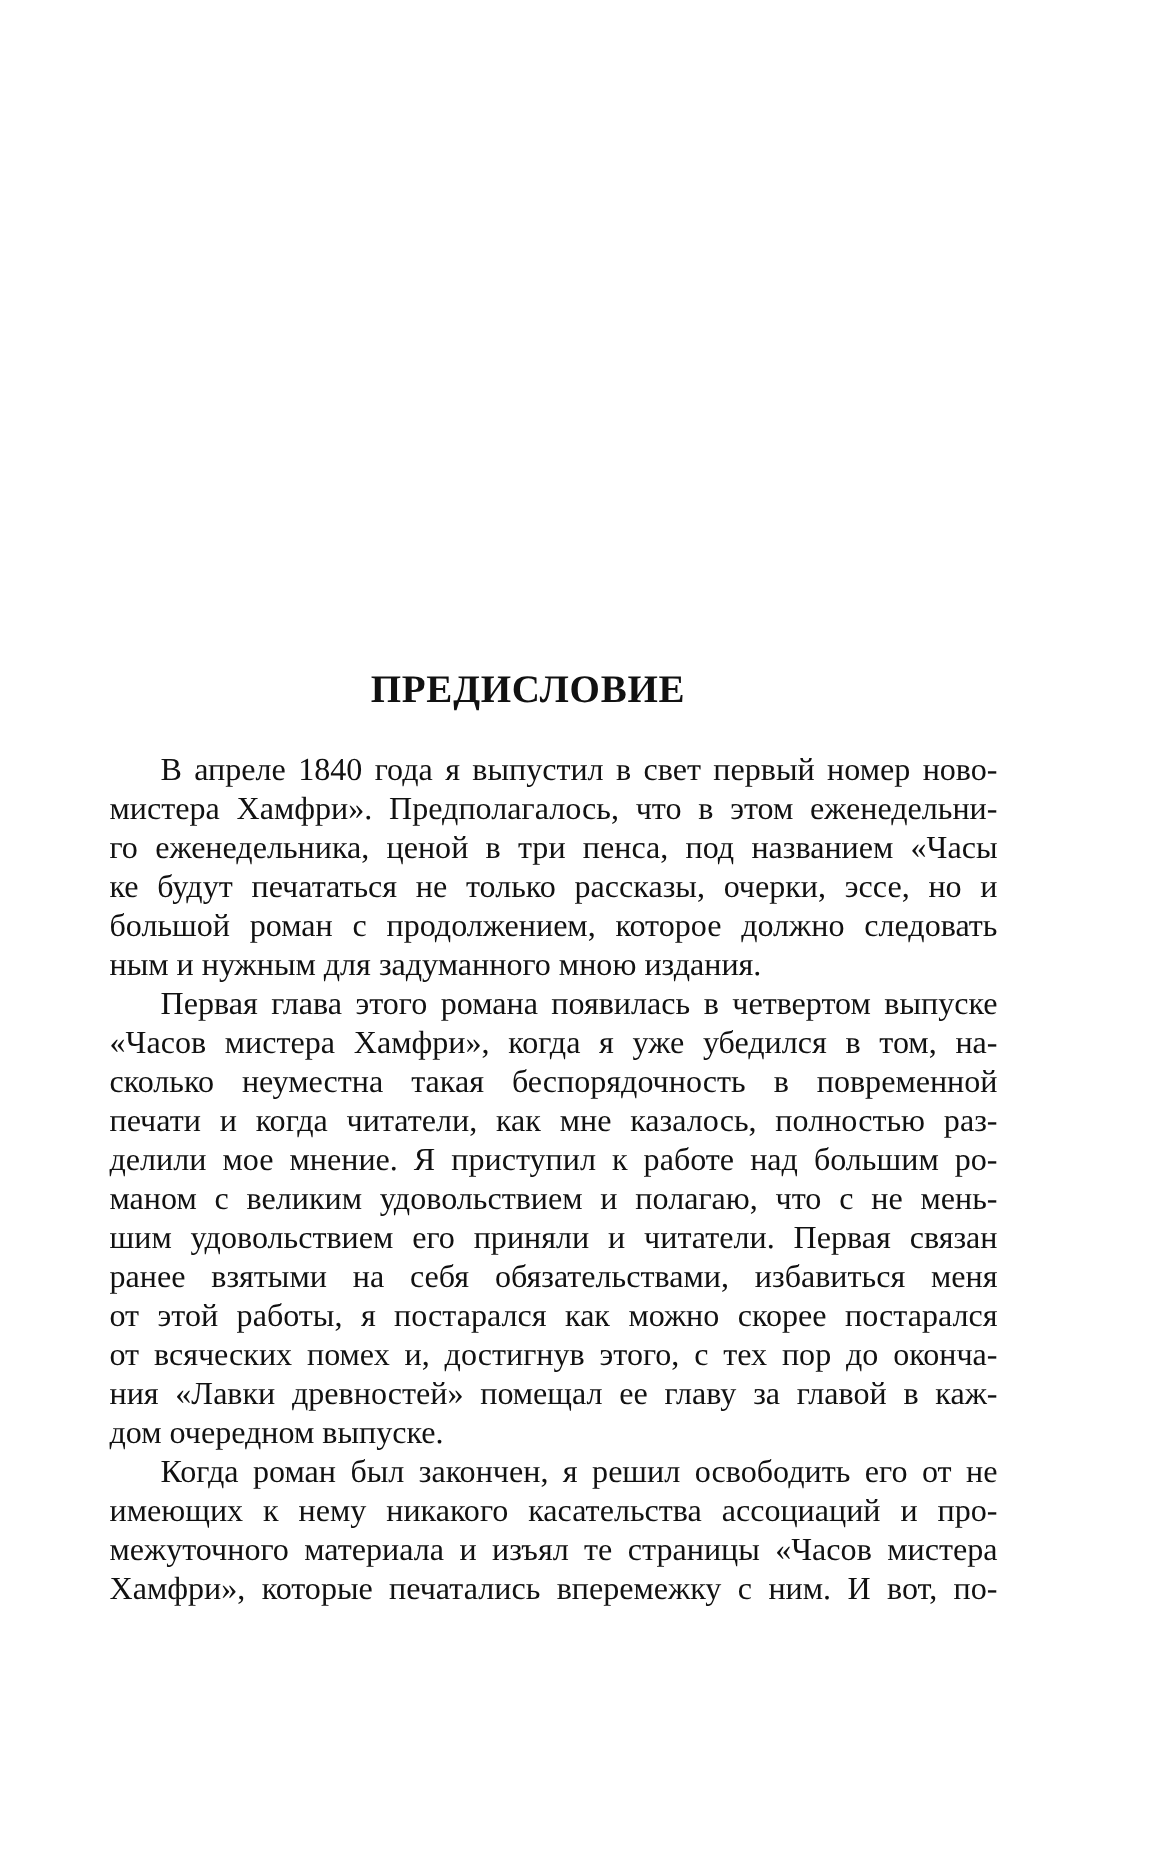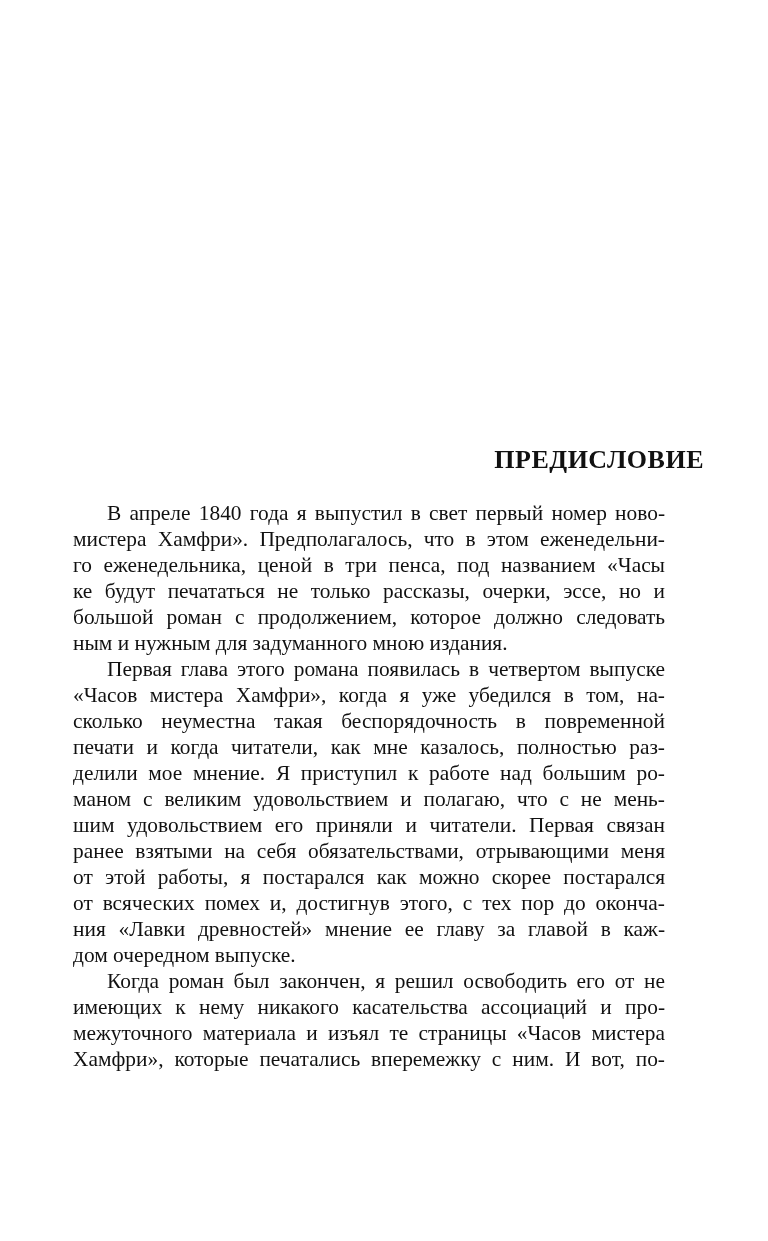--- a/index.html
+++ b/index.html
@@ -19,21 +19,21 @@
       position: absolute;
       left: 0; top: 0;
       width: 768px;
       height: 1241px;
     }
     .title {
       position: absolute;
       top: 443px;
       left: 0;
       width: 704px;
-      text-align: right;
+      text-align: center;
       font-weight: bold;
       font-size: 26px;
       letter-spacing: 0.5px;
       line-height: 34px;
     }
     .body-text {
       position: absolute;
       top: 500px;
       left: 73px;
       width: 592px;
@@ -67,23 +67,23 @@
     <span class="line">ке будут печататься не только рассказы, очерки, эссе, но и</span>
     <span class="line">большой роман с продолжением, которое должно следовать</span>
     <span class="line last">ным и нужным для задуманного мною издания.</span>
     <span class="line indent">Первая глава этого романа появилась в четвертом выпуске</span>
     <span class="line">«Часов мистера Хамфри», когда я уже убедился в том, на-</span>
     <span class="line">сколько неуместна такая беспорядочность в повременной</span>
     <span class="line">печати и когда читатели, как мне казалось, полностью раз-</span>
     <span class="line">делили мое мнение. Я приступил к работе над большим ро-</span>
     <span class="line">маном с великим удовольствием и полагаю, что с не мень-</span>
     <span class="line">шим удовольствием его приняли и читатели. Первая связан</span>
-    <span class="line">ранее взятыми на себя обязательствами, отрывающими меня</span>
+    <span class="line">ранее взятыми на себя обязательствами, избавиться меня</span>
     <span class="line">от этой работы, я постарался как можно скорее постарался</span>
     <span class="line">от всяческих помех и, достигнув этого, с тех пор до оконча-</span>
-    <span class="line">ния «Лавки древностей» мнение ее главу за главой в каж-</span>
+    <span class="line">ния «Лавки древностей» помещал ее главу за главой в каж-</span>
     <span class="line last">дом очередном выпуске.</span>
     <span class="line indent">Когда роман был закончен, я решил освободить его от не</span>
     <span class="line">имеющих к нему никакого касательства ассоциаций и про-</span>
     <span class="line">межуточного материала и изъял те страницы «Часов мистера</span>
     <span class="line">Хамфри», которые печатались вперемежку с ним. И вот, по-</span>
   </div>
 </div>
 
 </body></html>

